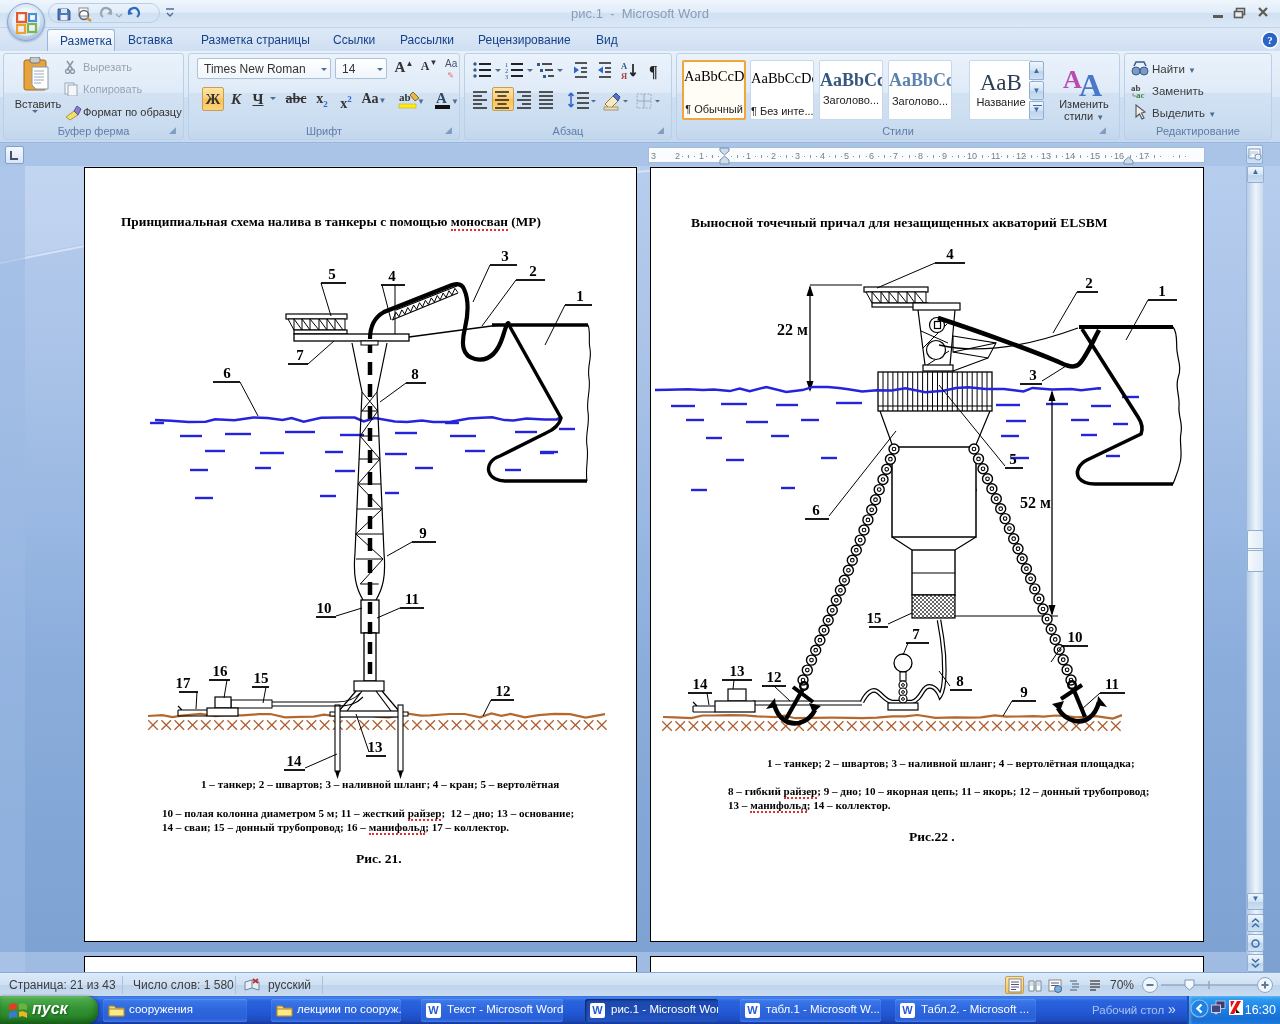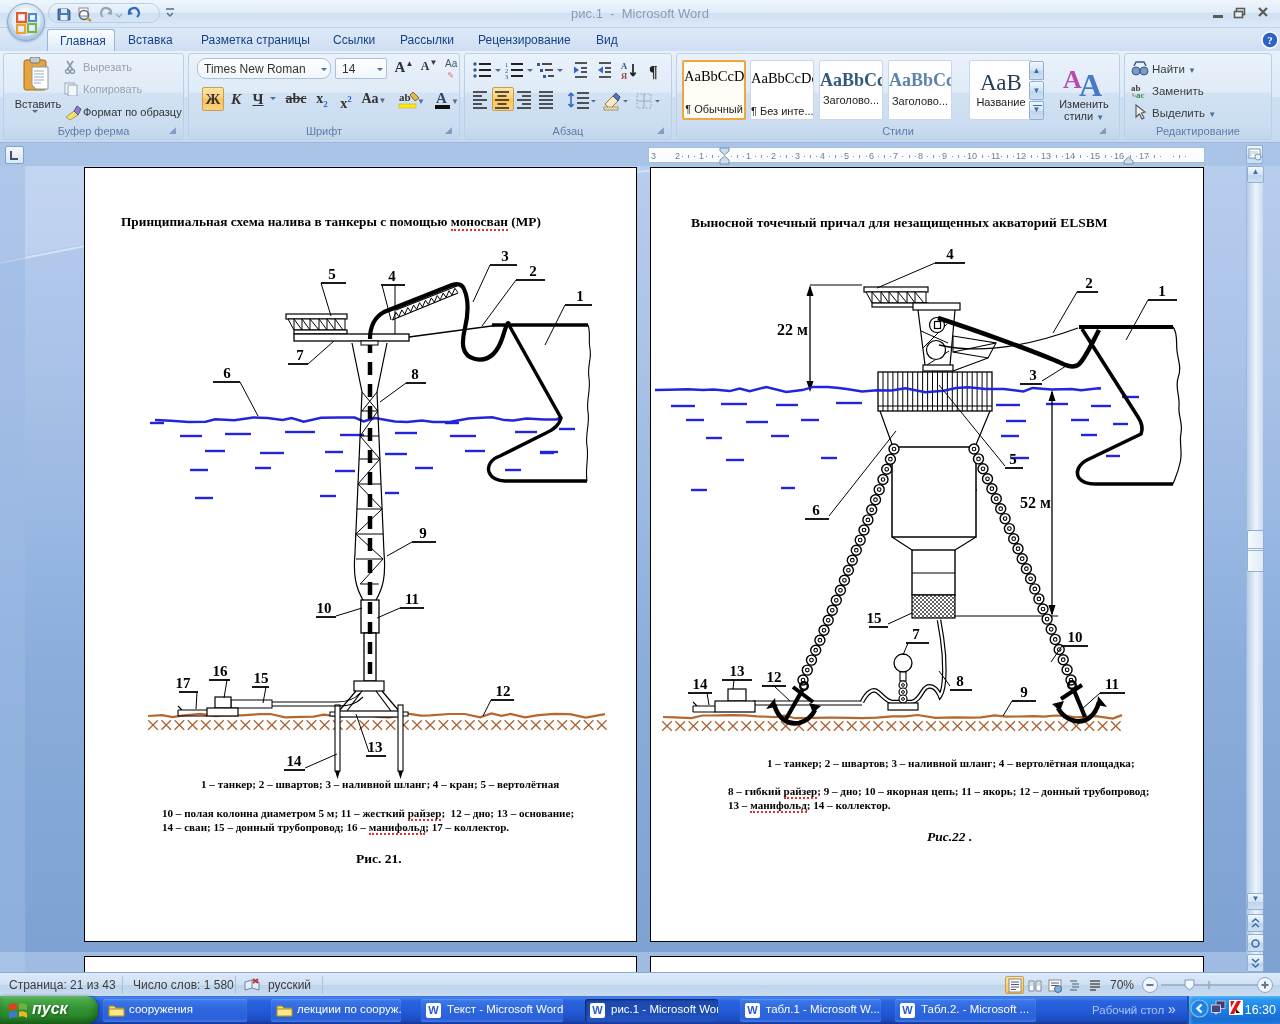--- a/index.html
+++ b/index.html
@@ -162,21 +162,21 @@
       <svg width="22" height="22" style="position:absolute;left:8px;top:8px;">
         <rect x="1" y="1" width="9" height="9" fill="none" stroke="#e05c2a" stroke-width="2.4"></rect>
         <rect x="13" y="2" width="7" height="7" fill="none" stroke="#4a90d9" stroke-width="2.2"></rect>
         <rect x="1" y="13" width="8" height="8" fill="none" stroke="#f0a030" stroke-width="2.2"></rect>
         <rect x="12" y="12" width="8" height="8" fill="none" stroke="#7ab648" stroke-width="2.2"></rect>
       </svg>
     </div>
   </div>
 
   <div id="tabrow">
-    <div class="tab active" style="left:47px; width:68px; text-align:center;">Главная</div>
+    <div class="tab active" style="left:47px; width:68px; text-align:center;">Разметка</div>
     <div class="tab" style="left:116px;">Вставка</div>
     <div class="tab" style="left:189px;">Разметка страницы</div>
     <div class="tab" style="left:321px;">Ссылки</div>
     <div class="tab" style="left:388px;">Рассылки</div>
     <div class="tab" style="left:466px;">Рецензирование</div>
     <div class="tab" style="left:584px;">Вид</div>
   </div>
 
   <div id="ribbon">
     <svg class="ic" style="left:1261px;top:-20px;" width="20" height="20">
@@ -207,21 +207,21 @@
       <div class="btn-txt gray" style="position:absolute;left:79px;top:29px;">Копировать</div>
       <svg class="ic" style="left:60px;top:49px;" width="18" height="18">
         <path d="M2,14 L10,8 L14,12 L6,17 Z" fill="#f3e06a" stroke="#a89a3a"></path>
         <path d="M10,8 L13,3 L17,6 L14,12 Z" fill="#8a7ec8" stroke="#5a4f9a"></path>
       </svg>
       <div class="btn-txt" style="position:absolute;left:79px;top:52px;color:#333;">Формат по образцу</div>
     </div>
     <div class="group" id="g-font" style="left:188px; width:272px;">
       <div class="glabel">Шрифт</div>
         <div class="launcher">◢</div>
-      <div class="combo" style="left:8px;top:4px;width:134px;height:21px;border-radius:9px;">
+      <div class="combo" style="left:8px;top:4px;width:134px;height:21px;">
           <span style="position:absolute;left:6px;top:3px;">Times New Roman</span>
           <span class="arr"></span>
         </div>
       <div class="combo" style="left:146px;top:4px;width:52px;height:21px;">
           <span style="position:absolute;left:6px;top:3px;">14</span>
           <span class="arr"></span>
         </div>
       <div class="rbtn" style="left:203px;top:4px;width:24px;height:22px;font-family:'Liberation Serif';font-size:15px;font-weight:bold;">A<span style="font-size:8px;position:relative;top:-6px;">▲</span></div>
       <div class="rbtn" style="left:229px;top:4px;width:22px;height:22px;font-family:'Liberation Serif';font-size:12px;font-weight:bold;">A<span style="font-size:8px;position:relative;top:-5px;">▼</span></div>
       <div class="rbtn" style="left:255px;top:3px;width:13px;height:23px;font-size:10px;color:#456;">Aa<br><span style="font-size:8px;color:#d77;">✎</span></div>
@@ -958,21 +958,21 @@
           <line x1="37" y1="525" x2="61" y2="525" stroke="black" stroke-width="1.8"></line>
           <line x1="56" y1="525" x2="58" y2="537" stroke="black" stroke-width="1"></line>
           <text x="223" y="455" font-size="15" font-weight="bold" text-anchor="middle">15</text>
           <line x1="218" y1="459" x2="237" y2="459" stroke="black" stroke-width="1.8"></line>
           <line x1="237" y1="456" x2="261" y2="445" stroke="black" stroke-width="1"></line>
         </svg>
         <div class="doctitle" style="top:47px; padding-left:40px; font-size:13.5px;">Выносной точечный причал для незащищенных акваторий ELSBM</div>
 <div class="cap" style="left:116px; top:588px;">1 – танкер; 2 – швартов; 3 – наливной шланг; 4 – вертолётная площадка;</div>
 <div class="cap" style="left:77px; top:616px;">8 – гибкий <span class="sq">райзер</span>; 9 – дно; 10 – якорная цепь; 11 – якорь; 12 – донный трубопровод;</div>
 <div class="cap" style="left:77px; top:630px;">13 – <span class="sq">манифольд</span>; 14 – коллектор.</div>
-<div class="cap" style="left:276px; top:661px; font-size:13.5px;font-style:italic;">Рис.22 .</div>
+<div class="cap" style="left:258px; top:661px; font-size:13.5px;">Рис.22 .</div>
       </div>
     <div class="stub" style="left:84px; width:553px;"></div>
     <div class="stub" style="left:650px; width:554px;"></div>
     <div id="vscroll">
       <div class="sbtn" style="top:-21px;height:19px;left:-1px;"><svg width="15" height="17">
             <rect x="2" y="3" width="11" height="9" fill="#fdfefe" stroke="#7a9aba"></rect>
             <path d="M4,5 v5 M6,5 v3 M8,5 v5 M10,5 v3" stroke="#9ab0c8" stroke-width="0.8"></path>
             <circle cx="11" cy="11" r="3" fill="#e8eff8" stroke="#7a9aba"></circle>
           </svg></div>
       <div class="sbtn" style="top:0px;height:17px;">▲</div>

